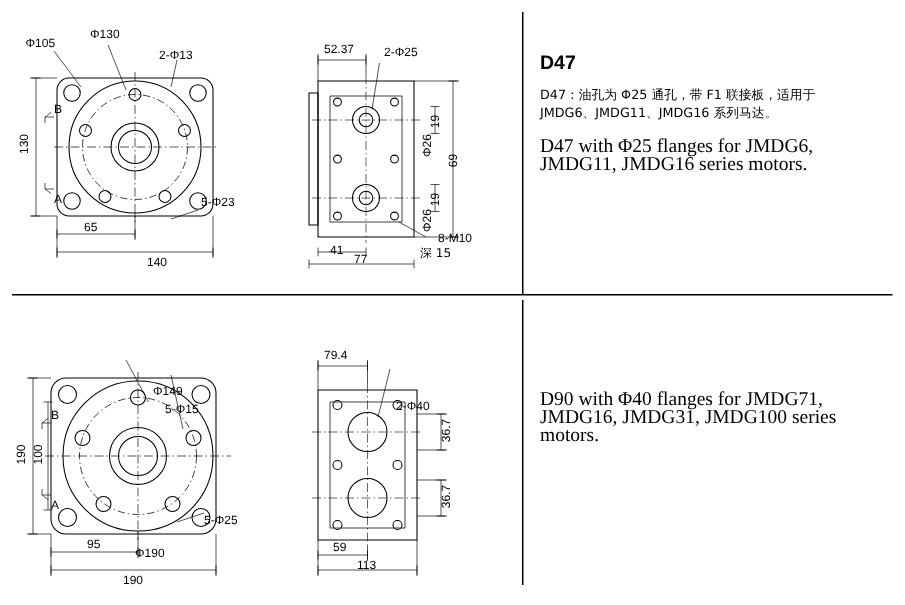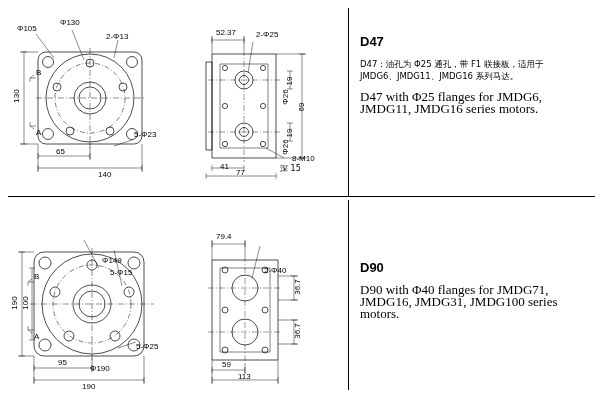--- a/index.html
+++ b/index.html
@@ -298,18 +298,17 @@
       </svg>
       <span class="txt" style="left:18px; top:12px;">79.4</span>
       <span class="txt" style="left:66px; top:14px;margin-top:32px;">2-Φ40</span>
       <span class="txt" style="left:92px; top:62px; transform:rotate(-90deg); transform-origin:center;">36.7</span>
       <span class="txt" style="left:92px; top:106px; transform:rotate(-90deg); transform-origin:center;">36.7</span>
       <span class="txt" style="left:24px; top:140px;">59</span>
       <span class="txt" style="left:40px; top:152px;">113</span>
     </div>
 
     <div class="info" style="left:360px; top:60px;">
-      <div class="info-title">D90</div>
       <p class="info-p en">D90 with Φ40 flanges for JMDG71, JMDG16, JMDG31, JMDG100 series motors.</p>
     </div>
   </div>
 
 </div>
 
 </body></html>

